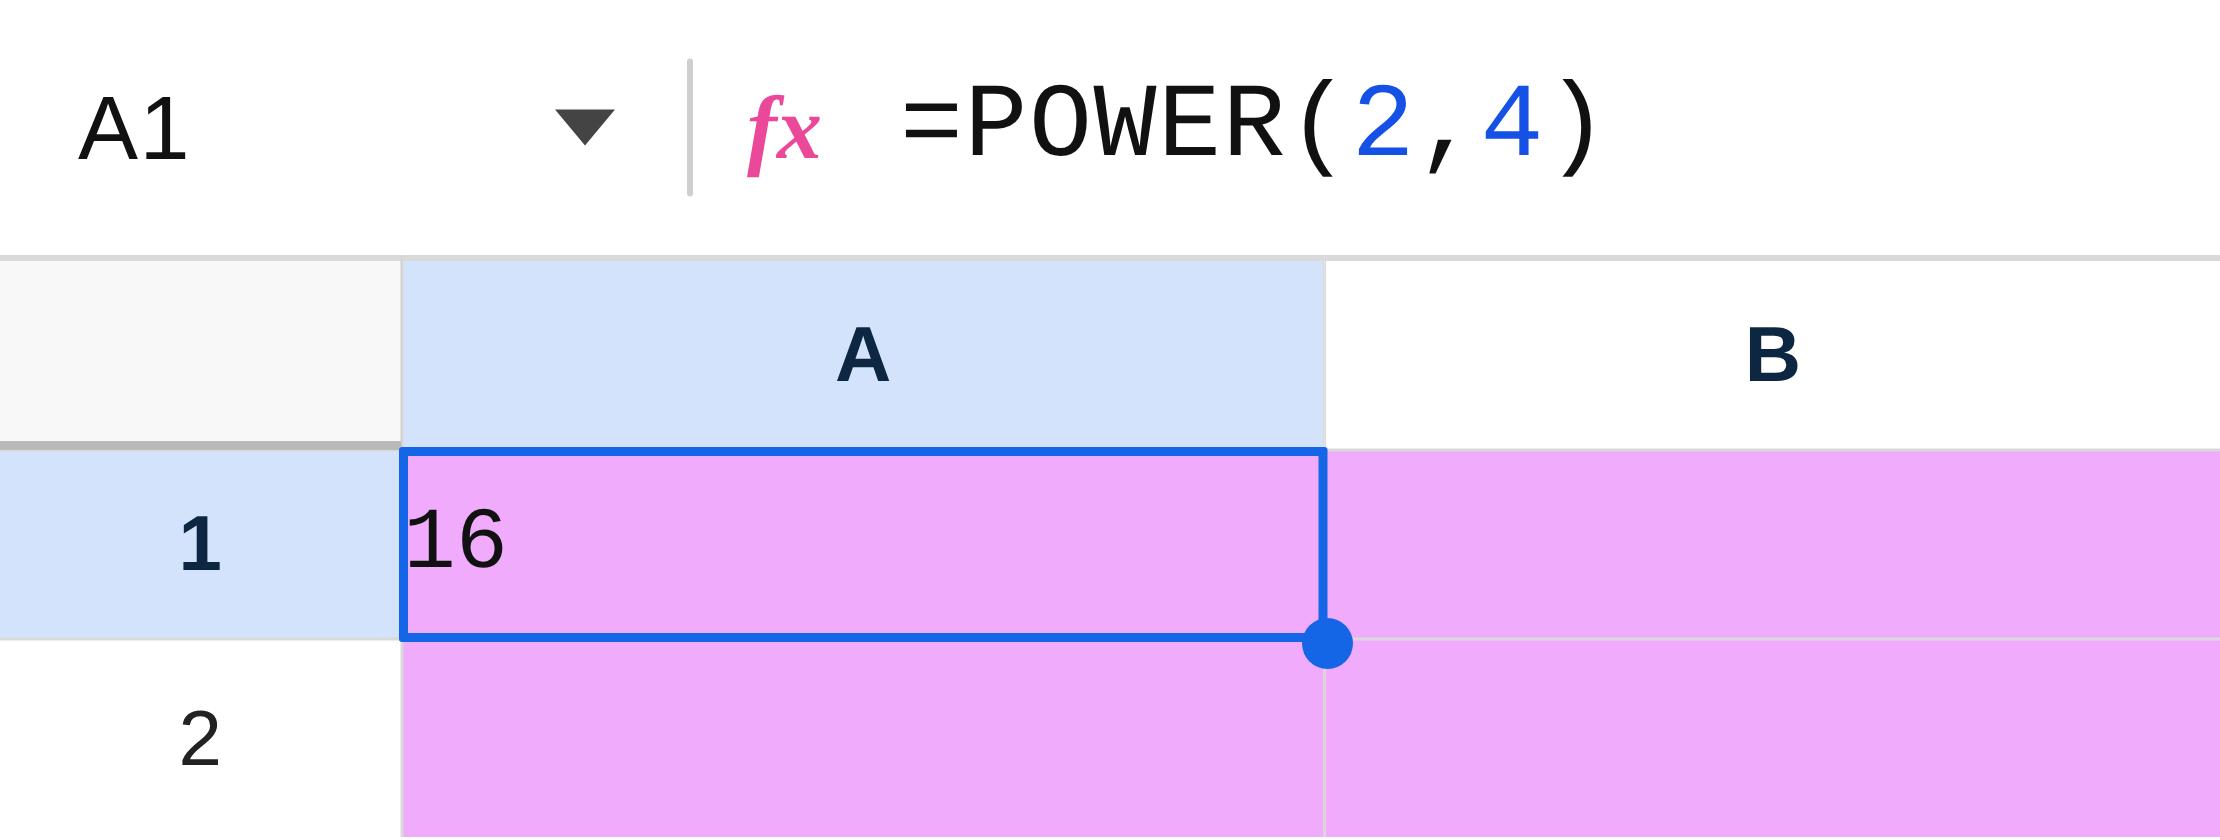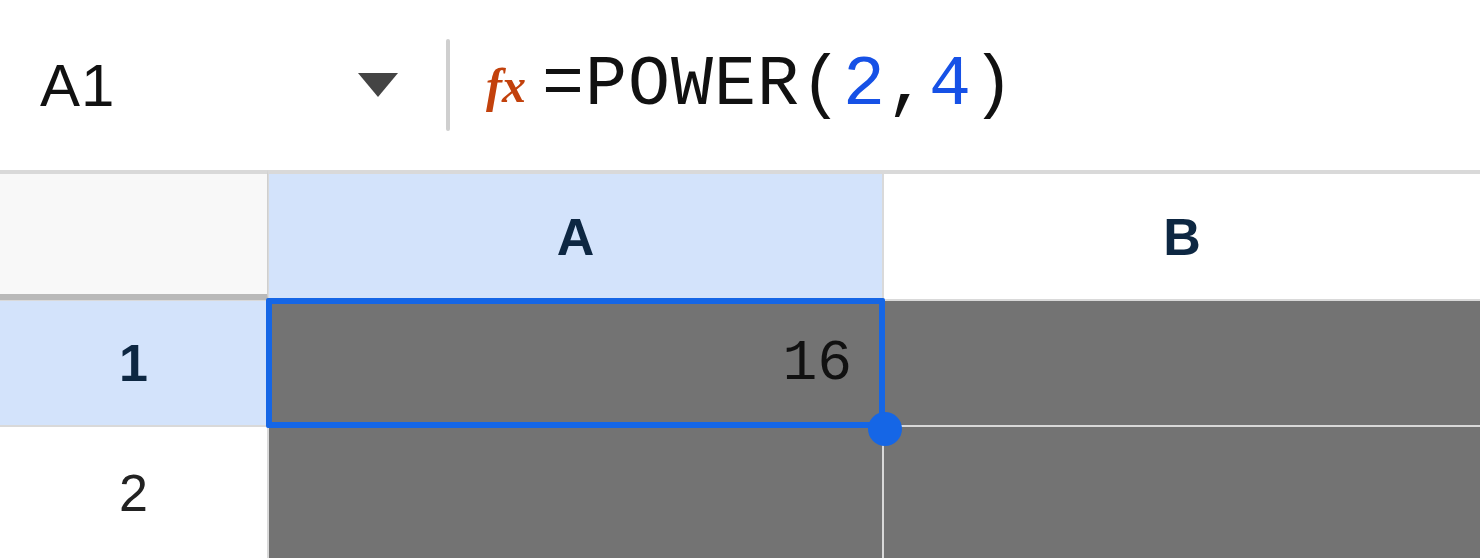--- a/index.html
+++ b/index.html
@@ -11,21 +11,21 @@
     height: 560px;
     overflow: hidden;
     color: #222;
   }
 
   
   .formula-bar {
     display: flex;
     align-items: center;
     height: 170px;
-    padding-left: 40px;
+    padding-left: 52px;
   }
   .name-box-wrap {
     display: flex;
     align-items: center;
     justify-content: space-between;
     width: 370px;
     height: 100%;
   }
   .name-box {
     font-size: 60px;
@@ -42,24 +42,24 @@
     width: 4px;
     height: 92px;
     background: #cfcfcf;
     border-radius: 2px;
     margin: 0 36px 0 36px;
   }
 
   .fx-icon {
     font-family: Georgia, "Times New Roman", serif;
     font-style: italic;
-    font-size: 48px;
+    font-size: 60px;
     font-weight: 600;
-    color: #c2410c;
-    margin-right: 16px;
+    color: #ec4899;
+    margin-right: 52px;
     user-select: none;
   }
 
   .formula-input {
     font-family: "Consolas", "Menlo", "Courier New", monospace;
     font-size: 70px;
     letter-spacing: 1px;
     color: #111;
     white-space: pre;
   }
@@ -112,25 +112,25 @@
   }
   .row-head.sel {
     background: #d3e3fb;
     font-weight: 800;
     color: #0d2742;
   }
   .cell {
     height: 126px;
     font-family: "Consolas","Menlo","Courier New",monospace;
     font-size: 58px;
-    justify-content: flex-end;
+    justify-content: flex-start;
     padding-right: 30px;
     color:#111;
     position: relative;
-    background:#737373;
+    background:#f0abfc;
   }
   .cell.col-A { width: 615px; }
   .cell.col-B { width: 597px; border-right:none; }
 
   
   .sel-outline {
     position: absolute;
     border: 6px solid #1566e6;
     pointer-events: none;
     z-index: 5;

